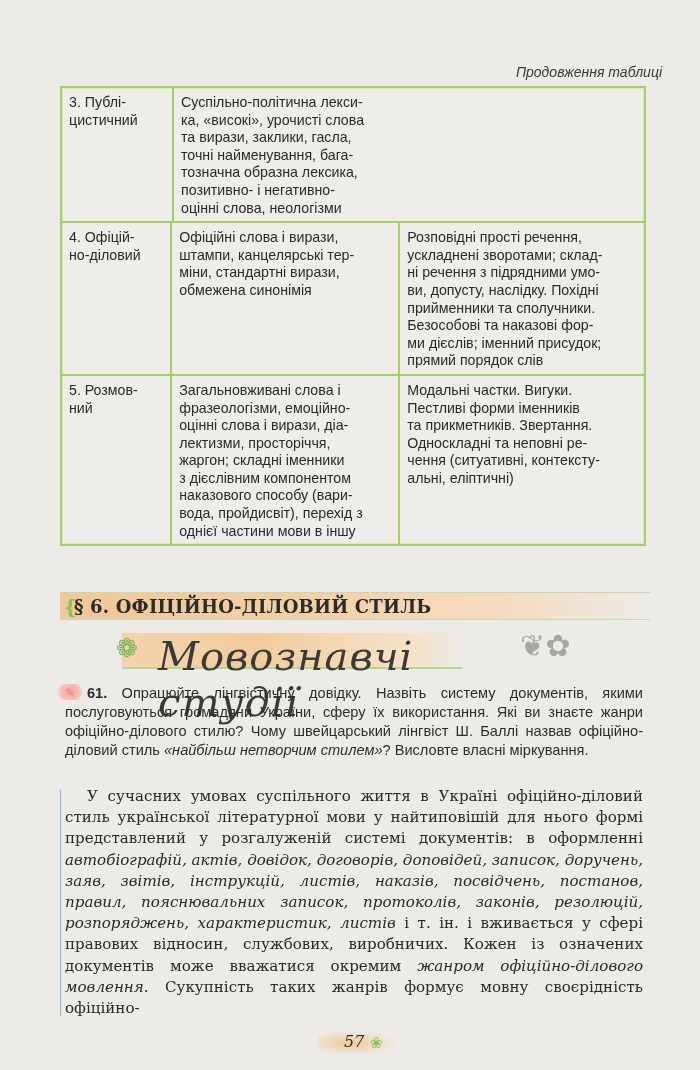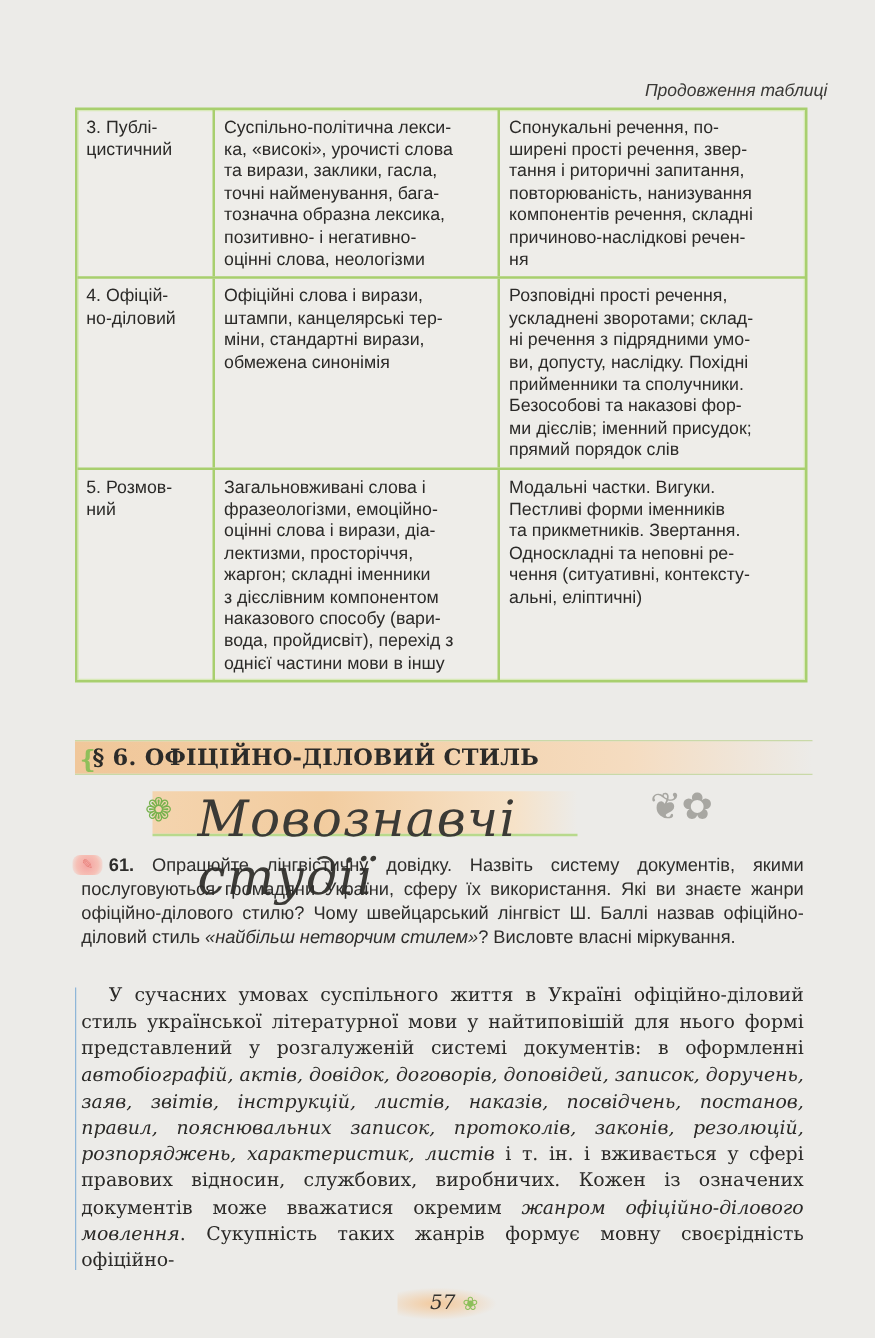--- a/index.html
+++ b/index.html
@@ -110,27 +110,20 @@
     <div class="trow">
       <div class="cell c1">3. Публі-
 цистичний</div>
       <div class="cell c2">Суспільно-політична лекси-
 ка, «високі», урочисті слова
 та вирази, заклики, гасла,
 точні найменування, бага-
 тозначна образна лексика,
 позитивно- і негативно-
 оцінні слова, неологізми</div>
-      <div class="cell c3">Спонукальні речення, по-
-ширені прості речення, звер-
-тання і риторичні запитання,
-повторюваність, нанизування
-компонентів речення, складні
-причиново-наслідкові речен-
-ня</div>
     </div>
     <div class="trow">
       <div class="cell c1">4. Офіцій-
 но-діловий</div>
       <div class="cell c2">Офіційні слова і вирази,
 штампи, канцелярські тер-
 міни, стандартні вирази,
 обмежена синонімія</div>
       <div class="cell c3">Розповідні прості речення,
 ускладнені зворотами; склад-

